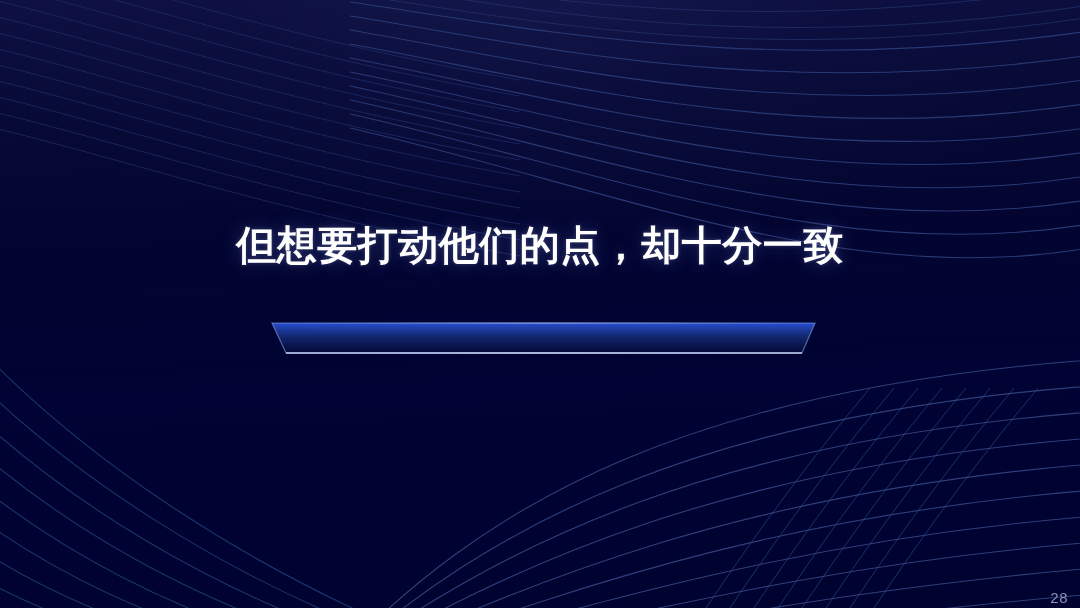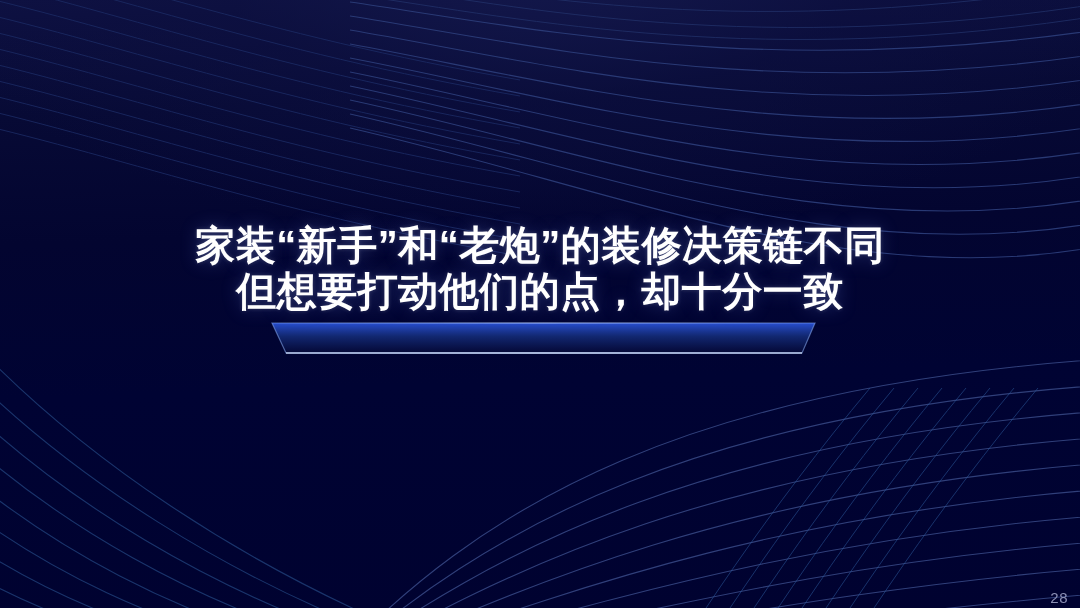--- a/index.html
+++ b/index.html
@@ -163,21 +163,20 @@
         <path d="M106 400 C 166 300 246 180 346 60"></path>
         <path d="M130 400 C 190 300 270 180 370 60"></path>
         <path d="M154 400 C 214 300 294 180 394 60"></path>
         <path d="M178 400 C 238 300 318 180 418 60"></path>
       </g>
     </svg>
 
   </div>
 
   <div id="headline">
-    <span class="line">家装“新手”和“老炮”的装修决策链不同</span>
     <span class="line">但想要打动他们的点，却十分一致</span>
   </div>
 
   <div id="banner">
     <svg width="560" height="34" viewBox="0 0 560 34" fill="none">
       <defs>
         <linearGradient id="bannerFill" x1="0" y1="0" x2="0" y2="1">
           <stop offset="0%" stop-color="#2a52d8" stop-opacity="0.95"></stop>
           <stop offset="45%" stop-color="#16307f" stop-opacity="0.80"></stop>
           <stop offset="100%" stop-color="#060a38" stop-opacity="0.70"></stop>

